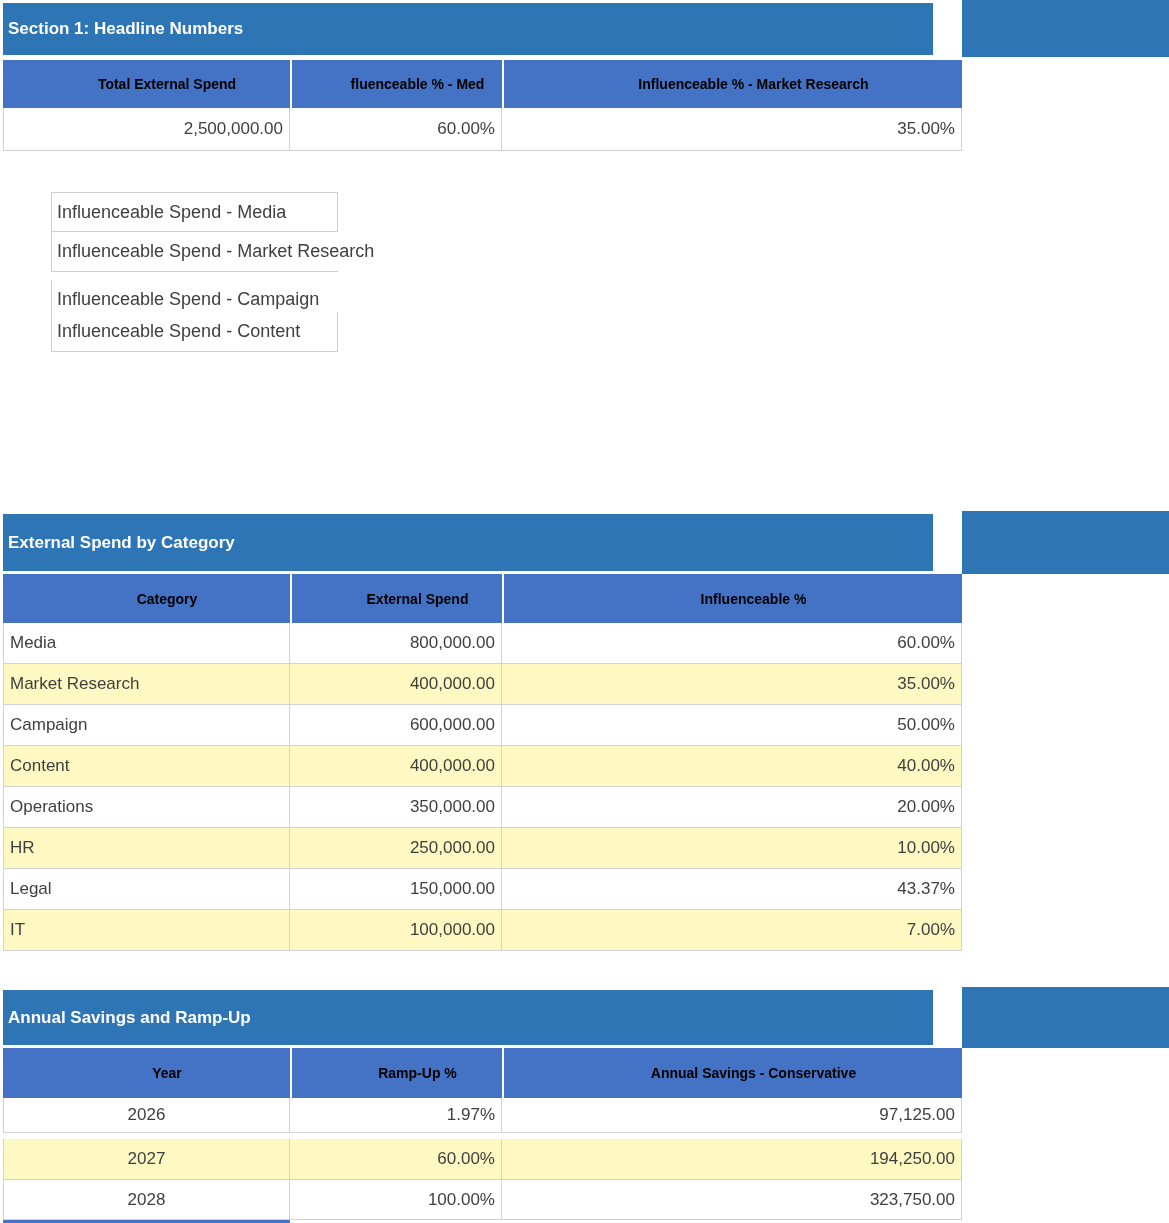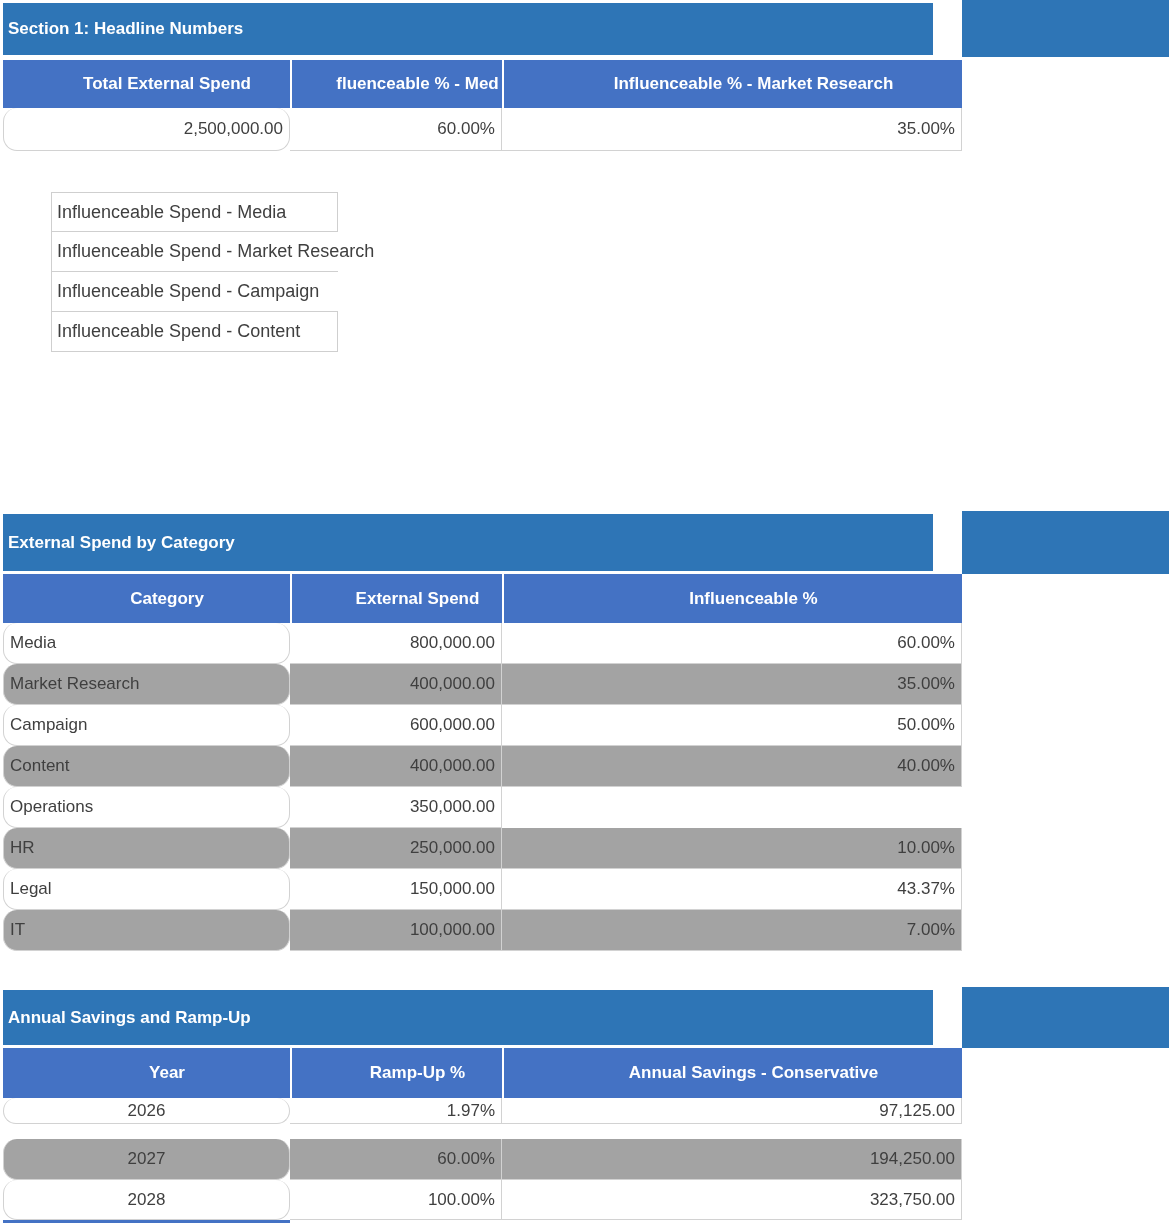--- a/index.html
+++ b/index.html
@@ -14,31 +14,31 @@
   }
   .secbar .ttl{padding-left:5px;white-space:nowrap;}
   .secext{position:absolute;left:962px;width:207px;background:#2e75b6;}
   
   .row{position:absolute;left:3px;width:959px;display:flex;}
   .cell{
     box-sizing:border-box;display:flex;align-items:center;
     font-size:17px;padding:0 6px;background:#ffffff;overflow:hidden;
     border-right:1px solid #d2d2d2;border-bottom:1px solid #d2d2d2;
   }
-  .cell.first{border-left:1px solid #d2d2d2;border-radius:14px;}
+  .cell.first{border-left:1px solid #d2d2d2;}
   .w1{width:287px;}.w2{width:212px;}.w3{width:460px;}
   .hcell{
     box-sizing:border-box;display:flex;align-items:center;justify-content:center;
-    background:#4472c4;color:#ffffff;font-weight:bold;font-size:17px;
+    background:#4472c4;color:#000000;font-weight:bold;font-size:14px;
     border:none;white-space:nowrap;overflow:hidden;padding-left:41px;
   }
   .hcell.sep{border-left:2px solid #ffffff;}
   .num{justify-content:flex-end;}
   .ctr{justify-content:center;}
-  .band{background:#a3a3a3;}
+  .band{background:#fef9c3;}
   .band2{background:#f8f8f8;}
   
   .lrow{
     position:absolute;left:3px;width:287px;box-sizing:border-box;
     background:#ffffff;display:flex;align-items:center;font-size:18px;
     border-left:1px solid #cfcfcf;border-bottom:1px solid #cfcfcf;
     border-right:1px solid #cfcfcf;padding-left:5px;margin-left:48px;
   }
   .lrow.noright{border-right:none;}
   .lrow .lbl{white-space:nowrap;overflow:visible;}
@@ -63,21 +63,21 @@
   <div class="cell w2 num">60.00%</div>
   <div class="cell w3 num">35.00%</div>
 </div>
 
 <div class="lrow band2" style="top:192px;height:40px;border-top:1px solid #cfcfcf;">
   <span class="lbl">Influenceable Spend - Media</span>
 </div>
 <div class="lrow noright" style="top:232px;height:40px;">
   <span class="lbl">Influenceable Spend - Market Research</span>
 </div>
-<div class="lrow band2 noright" style="top:272px;height:40px;">
+<div class="lrow band2 noright" style="top:280px;height:40px;">
   <span class="lbl">Influenceable Spend - Campaign</span>
 </div>
 <div class="lrow" style="top:312px;height:40px;">
   <span class="lbl">Influenceable Spend - Content</span>
 </div>
 
 <div class="secext" style="top:511px;height:63px;"></div>
 <div class="secbar" style="top:514px;height:57px;">
   <span class="ttl">External Spend by Category</span>
 </div>
@@ -104,20 +104,21 @@
   <div class="cell w3 num">50.00%</div>
 </div>
 <div class="row" style="top:746px;height:41px;">
   <div class="cell w1 first band">Content</div>
   <div class="cell w2 num band">400,000.00</div>
   <div class="cell w3 num band">40.00%</div>
 </div>
 <div class="row" style="top:787px;height:41px;">
   <div class="cell w1 first">Operations</div>
   <div class="cell w2 num">350,000.00</div>
+  <div class="cell w3 num">20.00%</div>
 </div>
 <div class="row" style="top:828px;height:41px;">
   <div class="cell w1 first band">HR</div>
   <div class="cell w2 num band">250,000.00</div>
   <div class="cell w3 num band">10.00%</div>
 </div>
 <div class="row" style="top:869px;height:41px;">
   <div class="cell w1 first">Legal</div>
   <div class="cell w2 num">150,000.00</div>
   <div class="cell w3 num">43.37%</div>
@@ -132,21 +133,21 @@
 <div class="secbar" style="top:990px;height:55px;">
   <span class="ttl">Annual Savings and Ramp-Up</span>
 </div>
 
 <div class="row" style="top:1048px;height:50px;">
   <div class="hcell w1">Year</div>
   <div class="hcell w2 sep">Ramp-Up %</div>
   <div class="hcell w3 sep">Annual Savings - Conservative</div>
 </div>
 
-<div class="row" style="top:1098px;height:26px;">
+<div class="row" style="top:1098px;height:35px;">
   <div class="cell w1 first ctr">2026</div>
   <div class="cell w2 num">1.97%</div>
   <div class="cell w3 num">97,125.00</div>
 </div>
 <div class="row" style="top:1139px;height:41px;">
   <div class="cell w1 first ctr band">2027</div>
   <div class="cell w2 num band">60.00%</div>
   <div class="cell w3 num band">194,250.00</div>
 </div>
 <div class="row" style="top:1180px;height:40px;">

